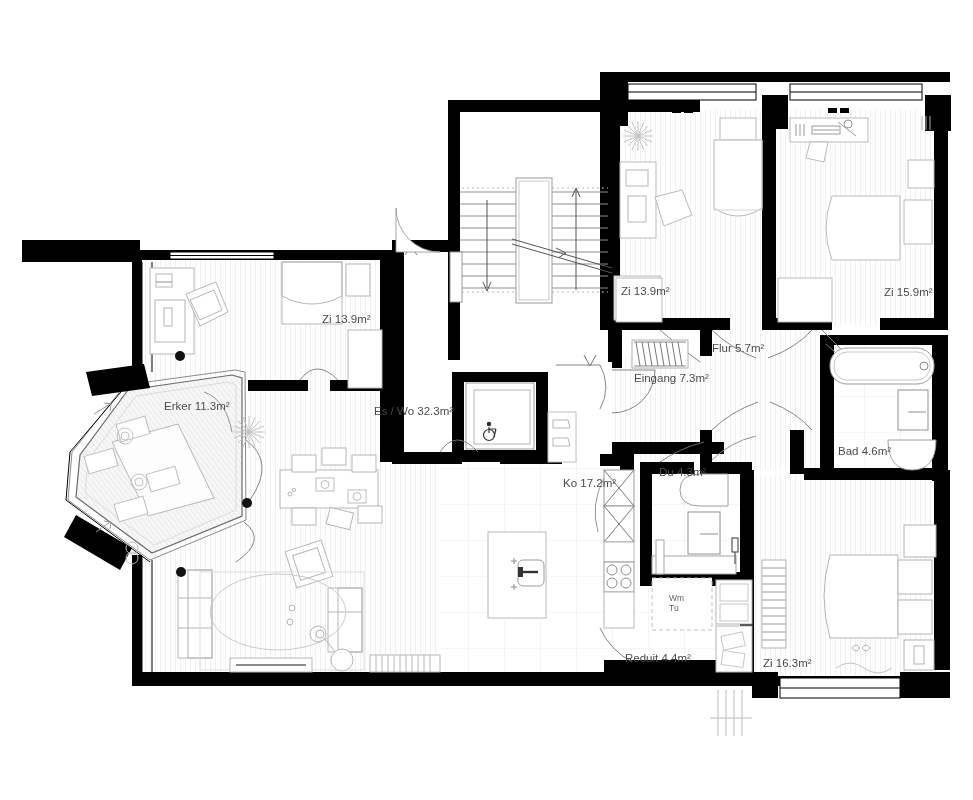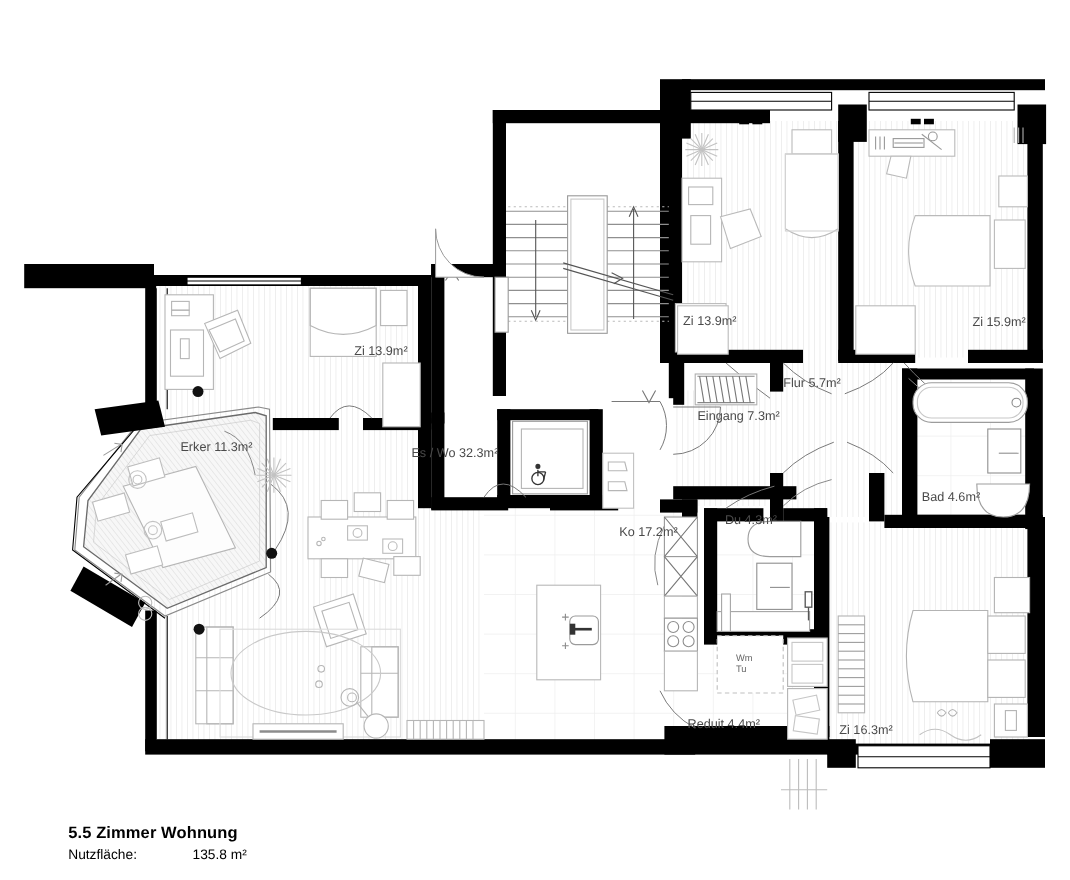--- a/index.html
+++ b/index.html
@@ -539,21 +539,14 @@
       <text class="rlabel" x="712" y="352">Flur 5.7m²</text>
       <text class="rlabel" x="838" y="455">Bad 4.6m²</text>
       <text class="rlabel" x="659" y="476">Du 4.3m²</text>
       <text class="rlabel" x="625" y="662">Reduit 4.4m²</text>
       <text class="rlabel" x="763" y="667">Zi 16.3m²</text>
       <text class="mlabel" x="669" y="601">Wm</text>
       <text class="mlabel" x="669" y="611">Tu</text>
     </g>
   </svg>
 
-  <div class="caption">
-    <div class="cap-title">5.5 Zimmer Wohnung</div>
-    <div class="cap-row">
-      <span class="cap-key">Nutzfläche:</span>
-      <span class="cap-val">135.8 m²</span>
-    </div>
-  </div>
 
 </div>
 
 </body></html>

